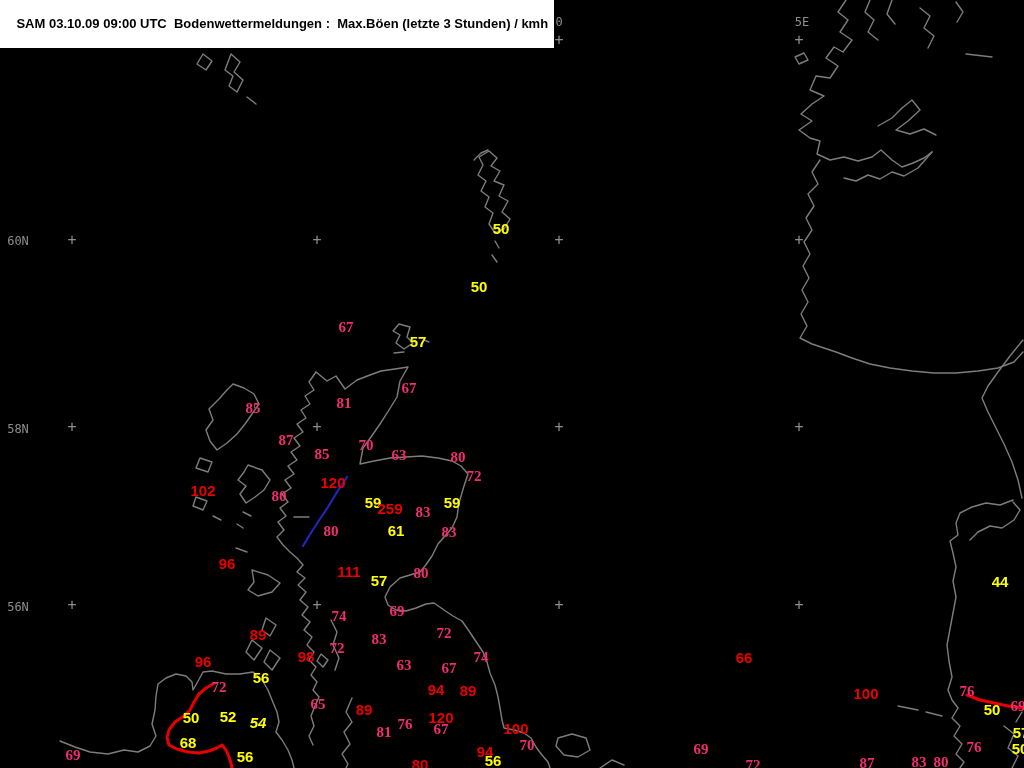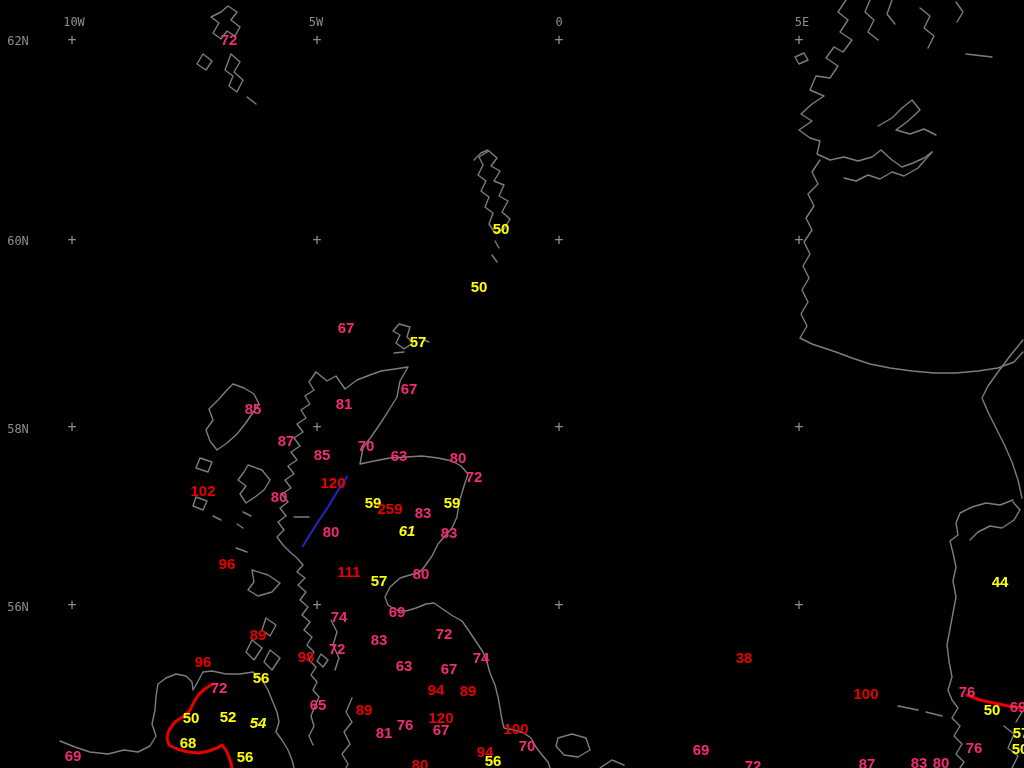--- a/index.html
+++ b/index.html
@@ -10,21 +10,21 @@
   #map-svg{position:absolute;left:0;top:0;}
   .coast{stroke:var(--coast,#7d7d7d);stroke-width:1.4;fill:none;stroke-linejoin:round;stroke-linecap:round;}
   .waterway{stroke:var(--blue,#2424b8);stroke-width:2.2;fill:none;stroke-linecap:round;}
   .front{stroke:var(--front,#e80000);stroke-width:3;fill:none;stroke-linecap:round;stroke-linejoin:round;}
   #overlay{position:absolute;left:0;top:0;width:100%;height:100%;}
   .station{
     position:absolute;transform:translate(-50%,-55%);
     font:bold 15px "Liberation Sans",sans-serif;letter-spacing:0px;white-space:nowrap;
   }
   .c-yellow{color:var(--yellow,#ffff00);}
-  .c-magenta{color:var(--magenta,#ef2d70);}
+  .c-magenta{color:var(--magenta,#ef2d70);font-family:Liberation Serif, serif;}
   .c-red{color:var(--red,#e80000);}
   .cross{
     position:absolute;transform:translate(-50%,-54%);
     font:15px "DejaVu Sans Mono",monospace;color:var(--grid,#8d8d8d);
   }
   .geo-label{
     position:absolute;transform:translate(-50%,-50%);
     font:12px "DejaVu Sans Mono",monospace;color:var(--grid,#8d8d8d);white-space:pre;
   }
   .titlebar{
@@ -143,37 +143,37 @@
       <div class="station c-magenta" style="left: 399px; top: 456px;">63</div>
       <div class="station c-magenta" style="left: 458px; top: 458px;">80</div>
       <div class="station c-magenta" style="left: 474px; top: 477px;">72</div>
       <div class="station c-red" style="left: 333px; top: 483px;">120</div>
       <div class="station c-red" style="left: 203px; top: 491px;">102</div>
       <div class="station c-magenta" style="left: 279px; top: 497px;">80</div>
       <div class="station c-yellow" style="left: 373px; top: 503px;">59</div>
       <div class="station c-red" style="left: 390px; top: 509px;">259</div>
       <div class="station c-yellow" style="left: 452px; top: 503px;">59</div>
       <div class="station c-magenta" style="left: 423px; top: 513px;">83</div>
-      <div class="station c-yellow" style="left: 407px; top: 531px; font-style: italic;">61</div>
+      <div class="station c-yellow" style="left: 396px; top: 531px;">61</div>
       <div class="station c-magenta" style="left: 331px; top: 532px;">80</div>
       <div class="station c-magenta" style="left: 449px; top: 533px;">83</div>
       <div class="station c-red" style="left: 227px; top: 564px;">96</div>
       <div class="station c-red" style="left: 349px; top: 572px;">111</div>
       <div class="station c-magenta" style="left: 421px; top: 574px;">80</div>
       <div class="station c-yellow" style="left: 379px; top: 581px;">57</div>
       <div class="station c-yellow" style="left: 1000px; top: 582px;">44</div>
       <div class="station c-magenta" style="left: 397px; top: 612px;">69</div>
       <div class="station c-magenta" style="left: 339px; top: 617px;">74</div>
       <div class="station c-magenta" style="left: 444px; top: 634px;">72</div>
       <div class="station c-red" style="left: 258px; top: 635px;">89</div>
       <div class="station c-magenta" style="left: 379px; top: 640px;">83</div>
       <div class="station c-magenta" style="left: 337px; top: 649px;">72</div>
       <div class="station c-red" style="left: 284px; top: 657px; padding-left: 44px;">98</div>
       <div class="station c-magenta" style="left: 481px; top: 658px;">74</div>
-      <div class="station c-red" style="left: 744px; top: 658px;">38</div>
+      <div class="station c-red" style="left: 744px; top: 658px;">66</div>
       <div class="station c-red" style="left: 203px; top: 662px;">96</div>
       <div class="station c-magenta" style="left: 404px; top: 666px;">63</div>
       <div class="station c-magenta" style="left: 449px; top: 669px;">67</div>
       <div class="station c-yellow" style="left: 261px; top: 678px;">56</div>
       <div class="station c-magenta" style="left: 219px; top: 688px;">72</div>
       <div class="station c-red" style="left: 436px; top: 690px;">94</div>
       <div class="station c-red" style="left: 468px; top: 691px;">89</div>
       <div class="station c-magenta" style="left: 967px; top: 692px;">76</div>
       <div class="station c-red" style="left: 866px; top: 694px;">100</div>
       <div class="station c-magenta" style="left: 318px; top: 705px;">65</div>
@@ -198,14 +198,17 @@
       <div class="station c-magenta" style="left: 73px; top: 756px;">69</div>
       <div class="station c-yellow" style="left: 245px; top: 757px;">56</div>
       <div class="station c-yellow" style="left: 493px; top: 761px;">56</div>
       <div class="station c-magenta" style="left: 919px; top: 763px;">83</div>
       <div class="station c-magenta" style="left: 941px; top: 763px;">80</div>
       <div class="station c-magenta" style="left: 867px; top: 764px;">87</div>
       <div class="station c-red" style="left: 420px; top: 765px;">80</div>
       <div class="station c-magenta" style="left: 753px; top: 766px;">72</div>
     </div>
 
+  <div class="titlebar">
+    <span>SAM 03.10.09 09:00 UTC  Bodenwettermeldungen :  Max.Böen (letzte 3 Stunden) / kmh</span>
+  </div>
 
 </div>
 
 </body></html>

